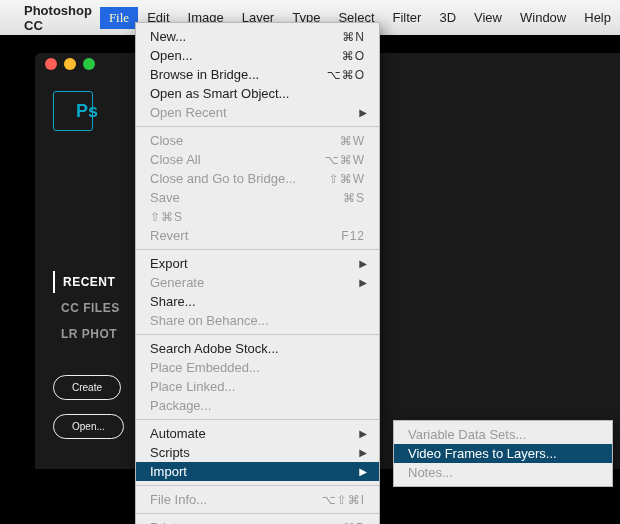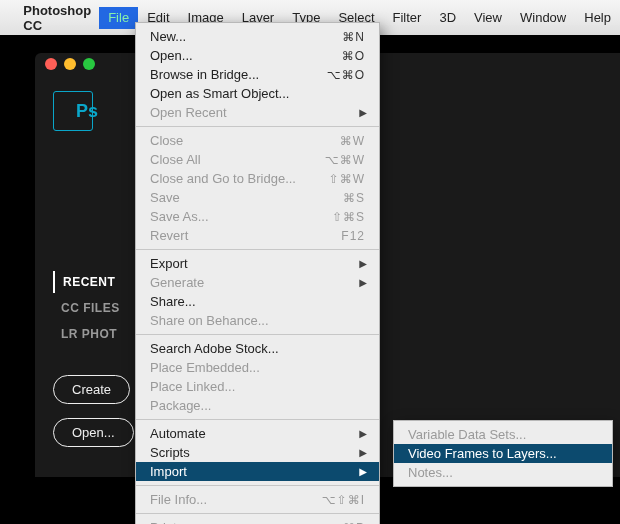--- a/index.html
+++ b/index.html
@@ -3,39 +3,39 @@
 <meta charset="utf-8">
 <style>
   * { margin: 0; padding: 0; box-sizing: border-box; font-family: -apple-system, "Helvetica Neue", Arial, sans-serif; }
   body { background: #000; width: 620px; height: 524px; overflow: hidden; position: relative; }
 
   
   .menubar { height: 35px; background: linear-gradient(#f5f5f5,#e1e1e1); display: flex; align-items: center; font-size: 13px; color: #222; }
   .apple-logo { width: 22px; text-align: center; font-size: 14px; }
   .app-name { font-weight: 600; padding: 0 8px; }
   .menu-item { padding: 0 9px; height: 22px; display: flex; align-items: center; }
-  .menu-item.active { background: #2268e2; color: #86efac; }
+  .menu-item.active { background: #2268e2; color: #fef9c3; font-family: Liberation Serif, serif; }
 
   
   .ps-window { position: absolute; left: 35px; top: 53px; right: -20px; background: #1a1a1a; border-radius: 6px 6px 0 0; box-shadow: 0 8px 30px rgba(0,0,0,0.6); }
   .titlebar { height: 22px; display: flex; align-items: center; padding-left: 10px; gap: 7px; }
   .tl-btn { width: 12px; height: 12px; border-radius: 50%; }
   .tl-close { background: #ff5f57; }
   .tl-min  { background: #ffbd2e; }
   .tl-max  { background: #28c840; }
 
   .start { padding: 16px 18px; color: #ccc; }
   .ps-badge { width: 40px; height: 40px; border: 1px solid #0aa6c9; color: #0aa6c9; font-weight: 700; font-size: 18px; display: flex; align-items: center; justify-content: center; border-radius: 3px; margin-bottom: 140px; padding-left: 28px; }
 
   .tabs { font-size: 12px; font-weight: 700; letter-spacing: .5px; color: #999; }
   .tabs .tab { padding: 4px 0 4px 8px; margin-bottom: 4px; }
   .tabs .tab.sel { color: #fff; border-left: 2px solid #fff; }
 
   .pill-btns { margin-top: 30px; }
-  .pill { display: inline-block; color: #eee; font-size: 13px; border: 1.5px solid #eee; border-radius: 20px; padding: 6px 18px; margin-bottom: 14px; }
+  .pill { display: inline-block; color: #eee; font-size: 10px; border: 1.5px solid #eee; border-radius: 20px; padding: 6px 18px; margin-bottom: 14px; }
 
   
   .dd { position: absolute; background: #ededed; border: 1px solid #b8b8b8; box-shadow: 3px 5px 14px rgba(0,0,0,0.45); font-size: 13px; color: #222; }
   .dd .row { display: flex; align-items: center; height: 20px; padding: 0 14px; position: relative; }
   .dd .row.short { height: 19px; }
   .dd .row .lbl { flex: 1; white-space: nowrap; }
   .dd .row .sc  { color: #333; font-size: 12px; letter-spacing: 1px; }
   .dd .row.disabled { color: #9a9a9a; }
   .dd .row.disabled .sc { color: #9a9a9a; }
   .dd .row.hl { background: #0c4a6e; color: #fff; }
@@ -118,21 +118,20 @@
     </div>
     <div class="row short disabled">
       <span class="lbl">Close and Go to Bridge...</span>
       <span class="sc">⇧⌘W</span>
     </div>
     <div class="row short disabled">
       <span class="lbl">Save</span>
       <span class="sc">⌘S</span>
     </div>
     <div class="row short disabled">
-      <span class="lbl">Save As...</span>
       <span class="sc">⇧⌘S</span>
     </div>
     <div class="row short disabled">
       <span class="lbl">Revert</span>
       <span class="sc">F12</span>
     </div>
     <hr>
     <div class="row short">
       <span class="lbl">Export</span>
       <span class="arrow">▶</span>

